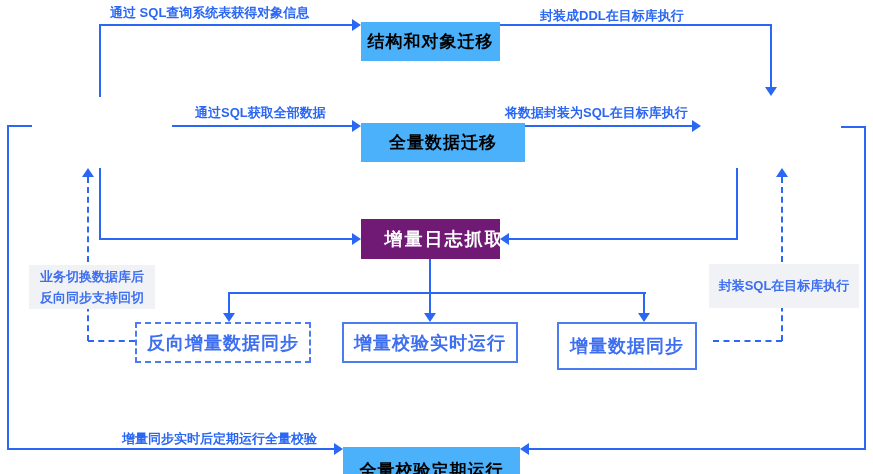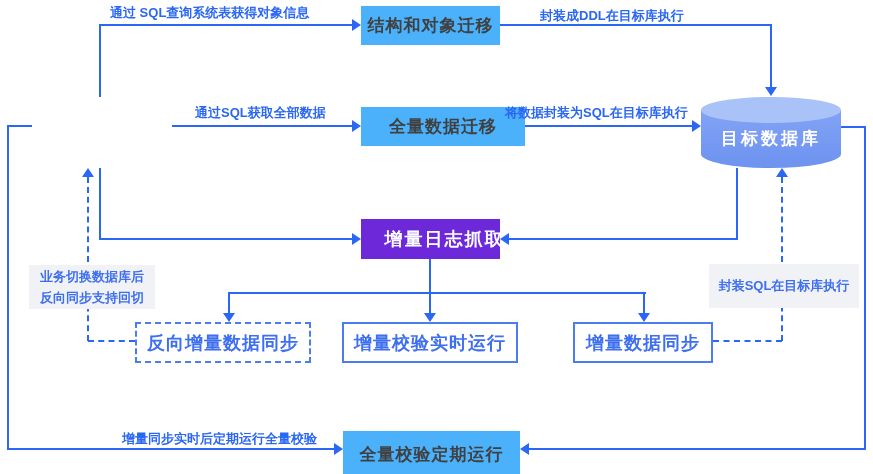--- a/index.html
+++ b/index.html
@@ -14,22 +14,22 @@
   
   .arr { position:absolute; width:0; height:0; z-index:1; }
   .arr-right { border-top:6px solid transparent; border-bottom:6px solid transparent; border-left:9px solid #2a67f4; }
   .arr-left  { border-top:6px solid transparent; border-bottom:6px solid transparent; border-right:9px solid #2a67f4; }
   .arr-down  { border-left:6px solid transparent; border-right:6px solid transparent; border-top:9px solid #2a67f4; }
   .arr-up    { border-left:6px solid transparent; border-right:6px solid transparent; border-bottom:9px solid #2a67f4; }
 
   
   .box { position:absolute; display:flex; align-items:center; justify-content:center;
          font-weight:bold; z-index:2; white-space:nowrap; }
-  .box-light   { background:#4bb1fa; color:#404040; font-size:17px; letter-spacing:1px; }
-  .box-primary { background:#6d28d9; color:#ffffff; font-size:18px; letter-spacing:2px;padding-left:28px; }
+  .box-light   { background:#4bb1fa; color:#000000; font-size:17px; letter-spacing:1px;margin-top:16px; }
+  .box-primary { background:#701a75; color:#ffffff; font-size:18px; letter-spacing:2px;padding-left:28px; }
   .box-outline { background:#ffffff; border:2px solid #4b7df1; color:#3e6ff0; font-size:18px; letter-spacing:1px; }
   .box-outline-dashed { border-style:dashed; }
 
   
   .edge-label { position:absolute; color:#2a67f4; font-size:13px; font-weight:bold;
                 text-align:left; z-index:3; white-space:nowrap; }
   .note { position:absolute; background:#f1f2f5; color:#3e6ff0; font-size:13px; font-weight:bold;
           text-align:center; line-height:1.65; z-index:3; display:flex; flex-direction:column;
           justify-content:center; }
 
@@ -92,37 +92,32 @@
   <div class="seg" style="left:7px;top:125px;width:2px;height:325px"></div>
   <div class="seg" style="left:7px;top:448px;width:327px;height:2px"></div>
   <div class="arr arr-right" style="left:334px;top:443px"></div>
 
   <div class="seg" style="left:841px;top:126px;width:25px;height:2px"></div>
   <div class="seg" style="left:864px;top:126px;width:2px;height:324px"></div>
   <div class="seg" style="left:529px;top:448px;width:337px;height:2px"></div>
   <div class="arr arr-left" style="left:520px;top:443px"></div>
 
 
-  <div class="cylinder" style="left:701px;top:97px;width:140px;height:71px">
-    <div class="cyl-body"></div>
-    <div class="cyl-top"></div>
-    <div class="cyl-label">目标数据库</div>
-  </div>
 
   <div class="box box-light" style="left:361px;top:6px;width:139px;height:39px">结构和对象迁移</div>
 
   <div class="box box-light" style="left:361px;top:107px;width:164px;height:39px">全量数据迁移</div>
 
   <div class="box box-primary" style="left:361px;top:219px;width:139px;height:40px">增量日志抓取</div>
 
   <div class="box box-outline box-outline-dashed" style="left:135px;top:322px;width:176px;height:41px">反向增量数据同步</div>
 
   <div class="box box-outline" style="left:342px;top:322px;width:176px;height:41px">增量校验实时运行</div>
 
-  <div class="box box-outline" style="left:573px;top:322px;width:140px;height:41px">增量数据同步</div>
+  <div class="box box-outline" style="left:557px;top:322px;width:140px;height:48px">增量数据同步</div>
 
   <div class="box box-light" style="left:343px;top:431px;width:177px;height:46px">全量校验定期运行</div>
 
   <div class="edge-label" style="left:110px;top:4px;width:212px">通过 SQL查询系统表获得对象信息</div>
 
   <div class="edge-label" style="left:540px;top:7px;width:160px">封装成DDL在目标库执行</div>
 
   <div class="edge-label" style="left:195px;top:104px;width:135px">通过SQL获取全部数据</div>
 
   <div class="edge-label" style="left:505px;top:104px;width:190px">将数据封装为SQL在目标库执行</div>

